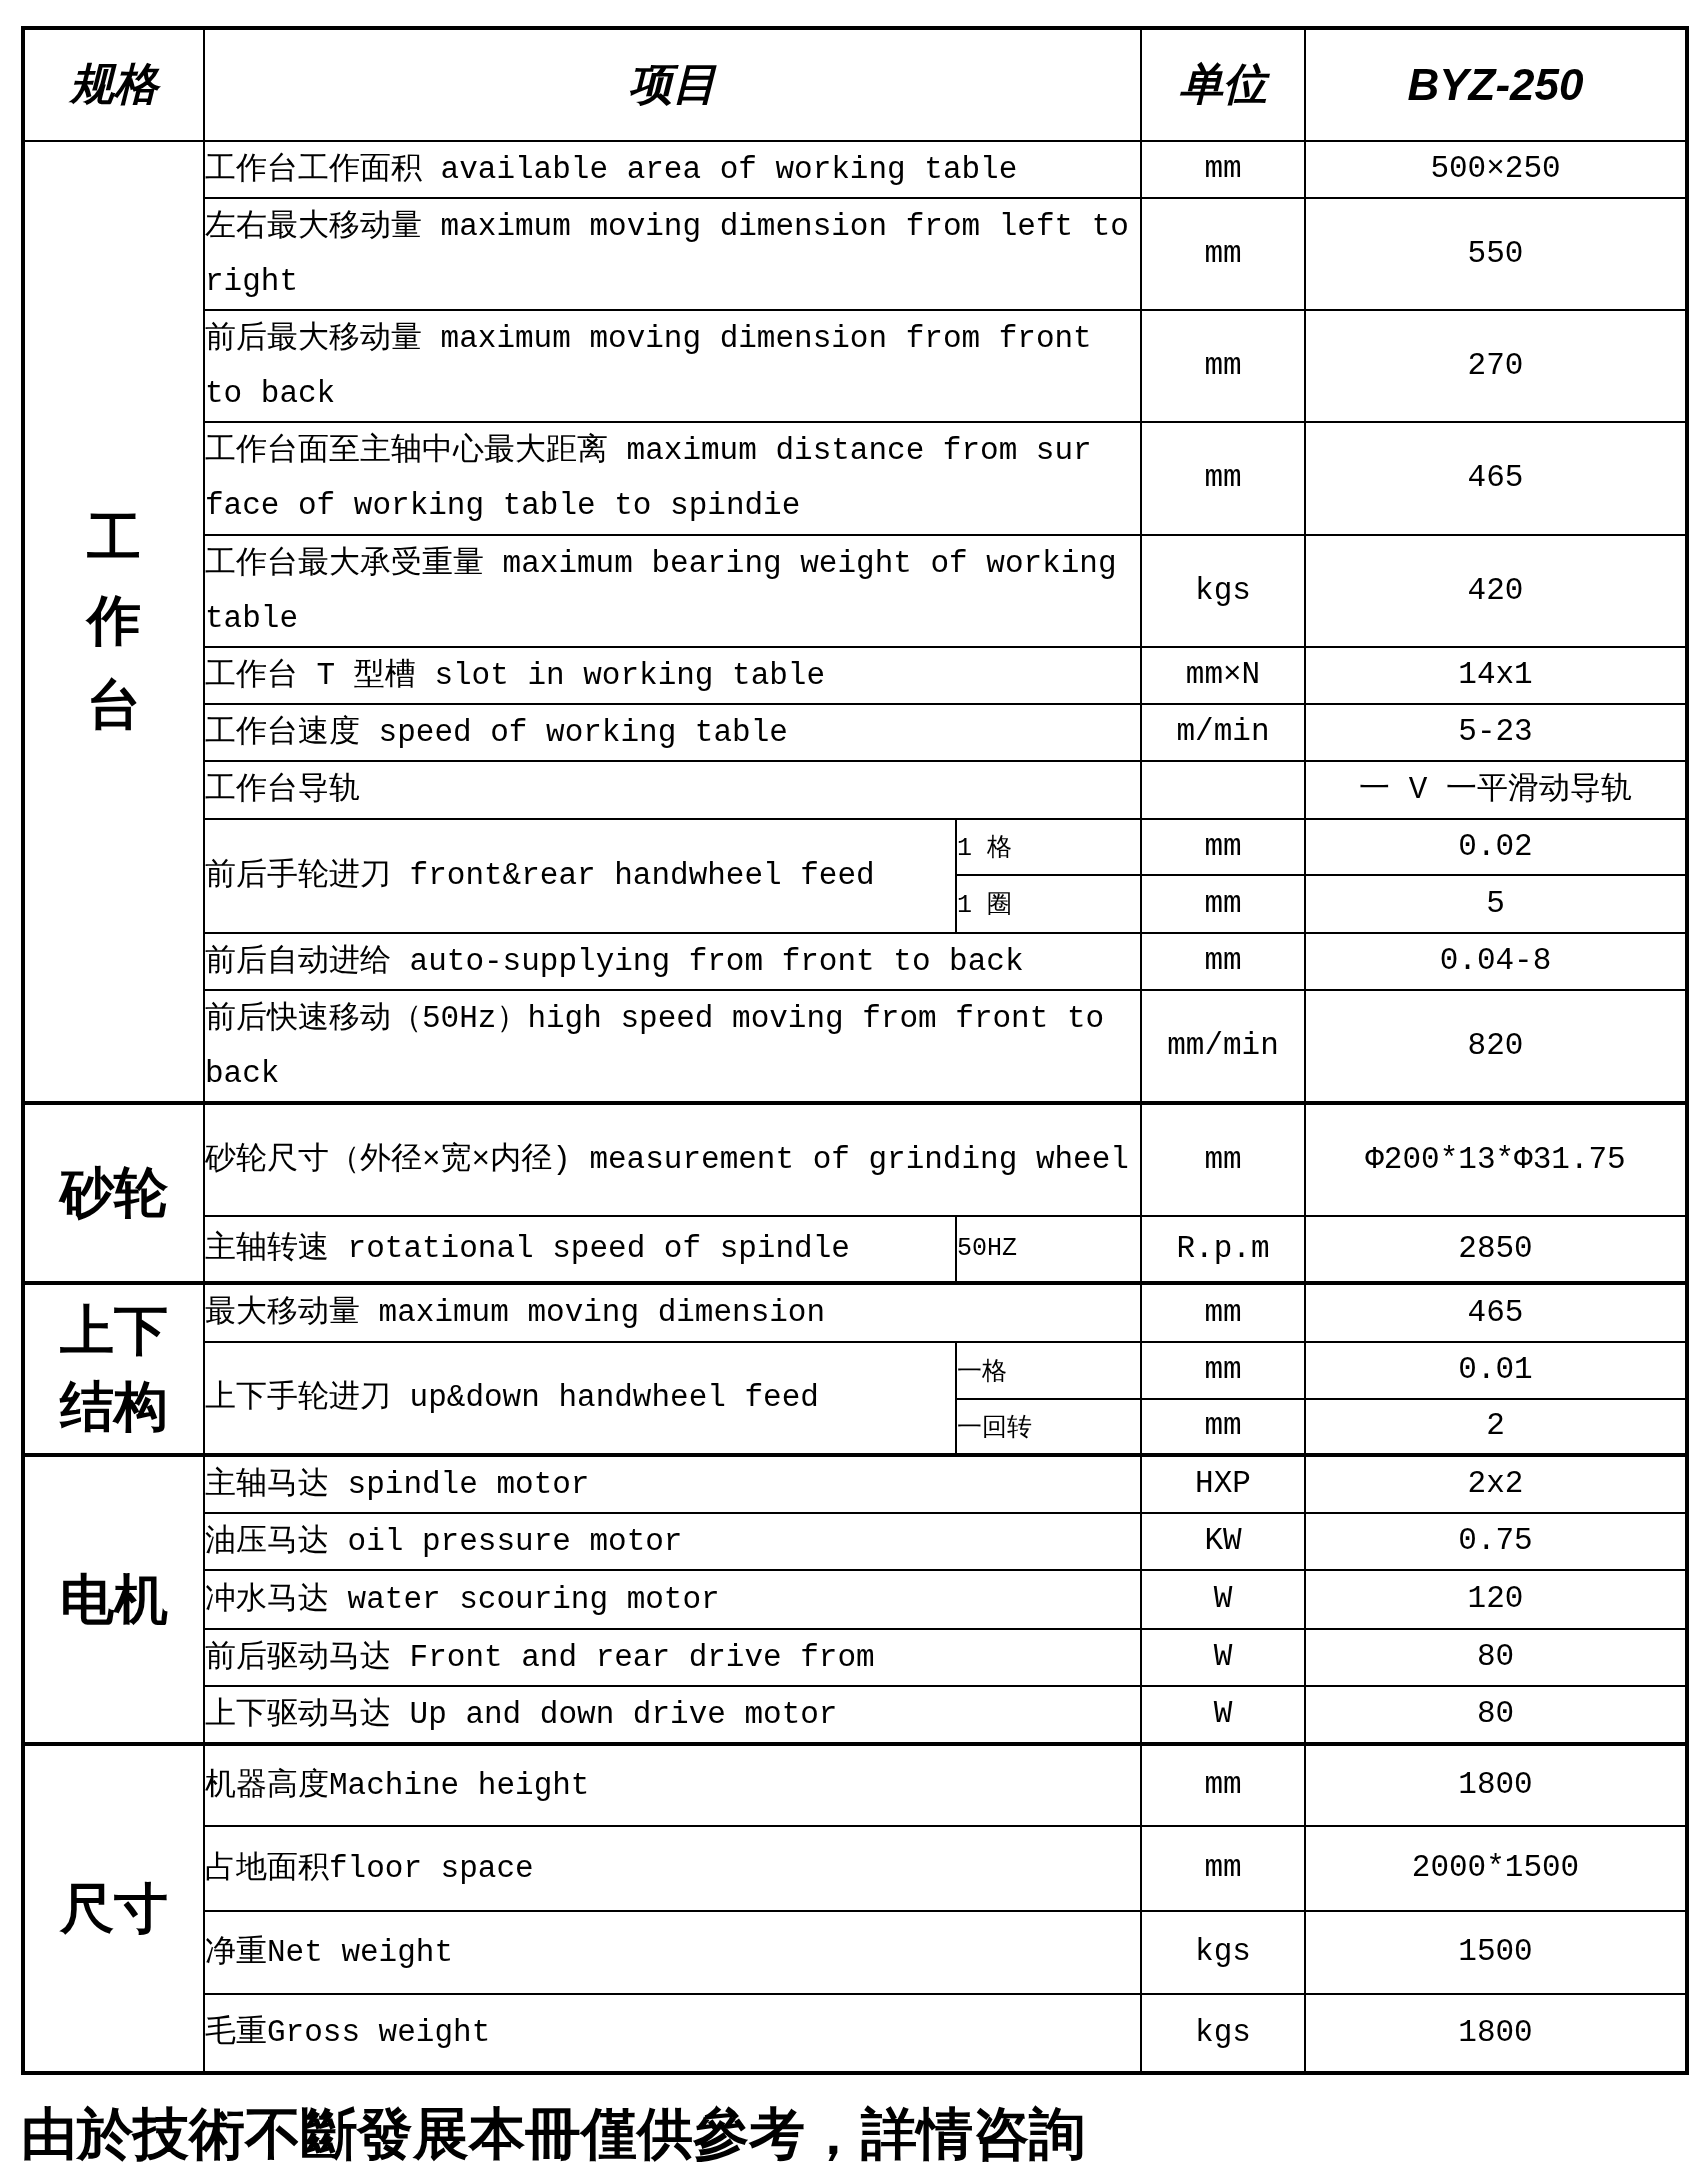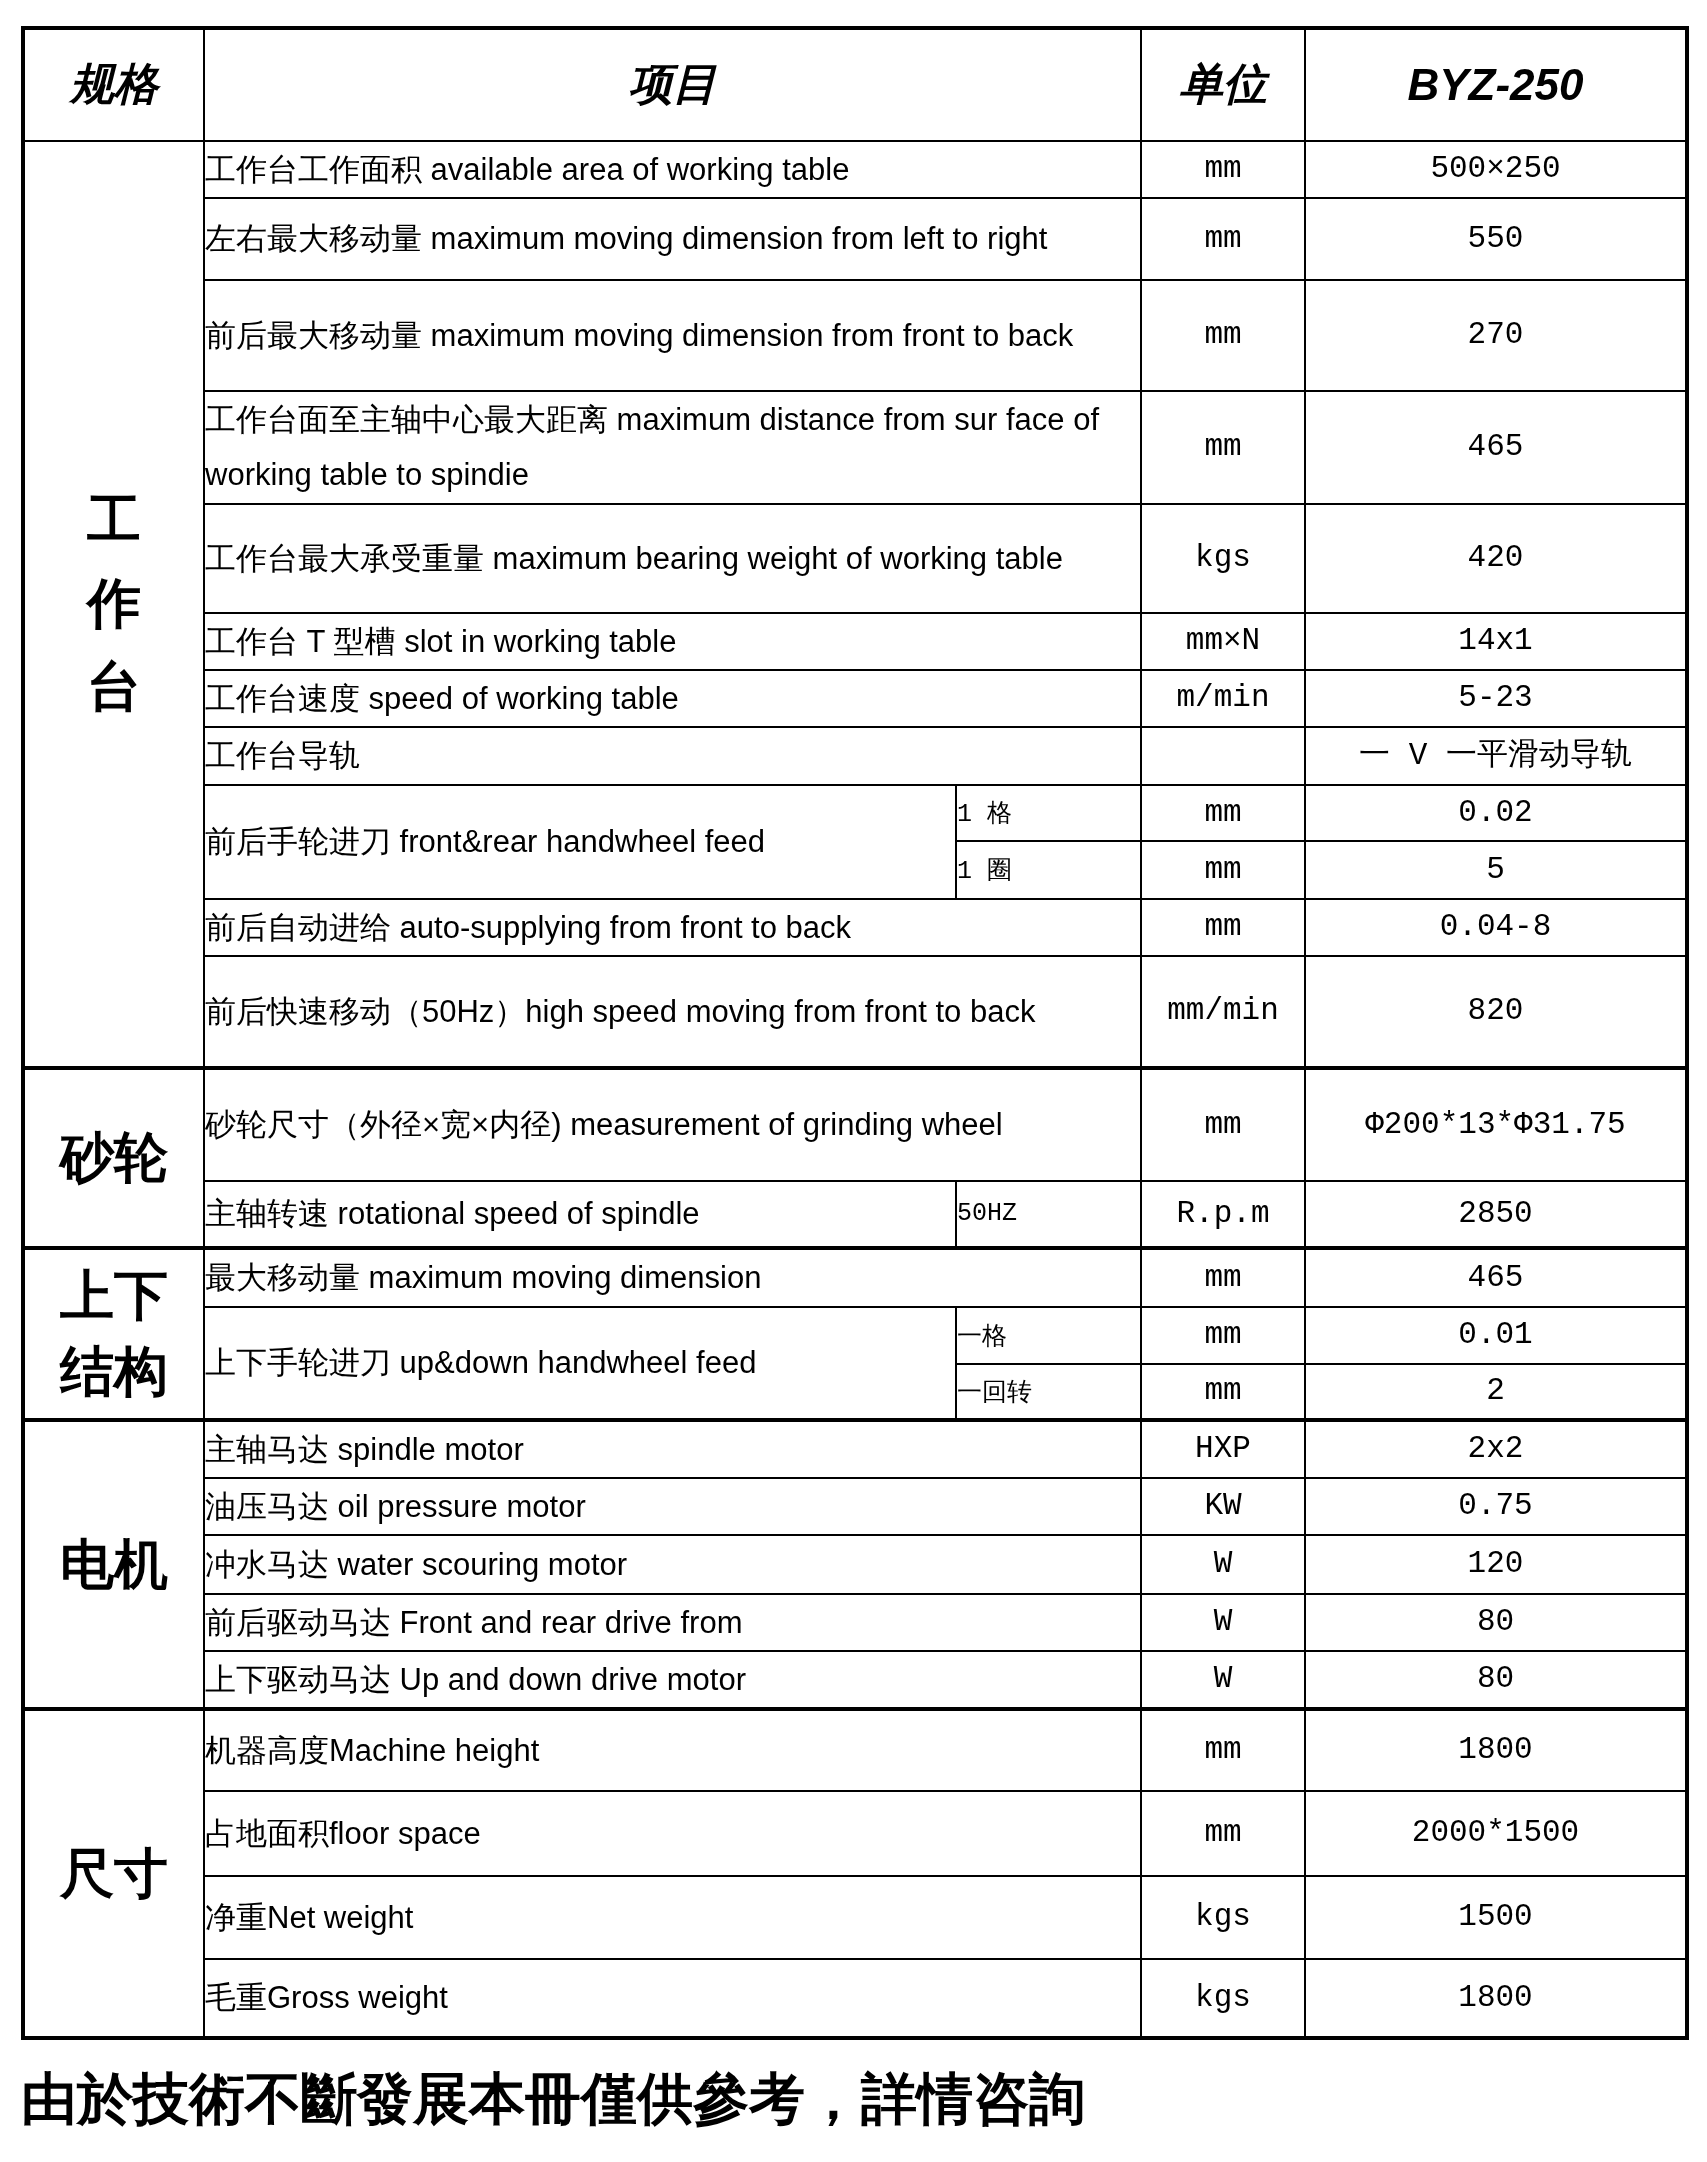--- a/index.html
+++ b/index.html
@@ -50,21 +50,21 @@
   }
   .gcell .stack2 {
     display:inline-block;
     width:2.15em;
     word-break:break-all;
     line-height:1.4;
     text-align:center;
   }
   
   .item {
-    font-family:Liberation Sans, sans-serif;
+    font-family:Liberation Mono, monospace;
     font-size:31px;
     line-height:55px;
     text-align:left;
     padding-left:19px;
     padding-right:6.8px;
   }
   
   .sub {
     font-family:"Liberation Mono","DejaVu Sans Mono",monospace;
     font-size:25px;

